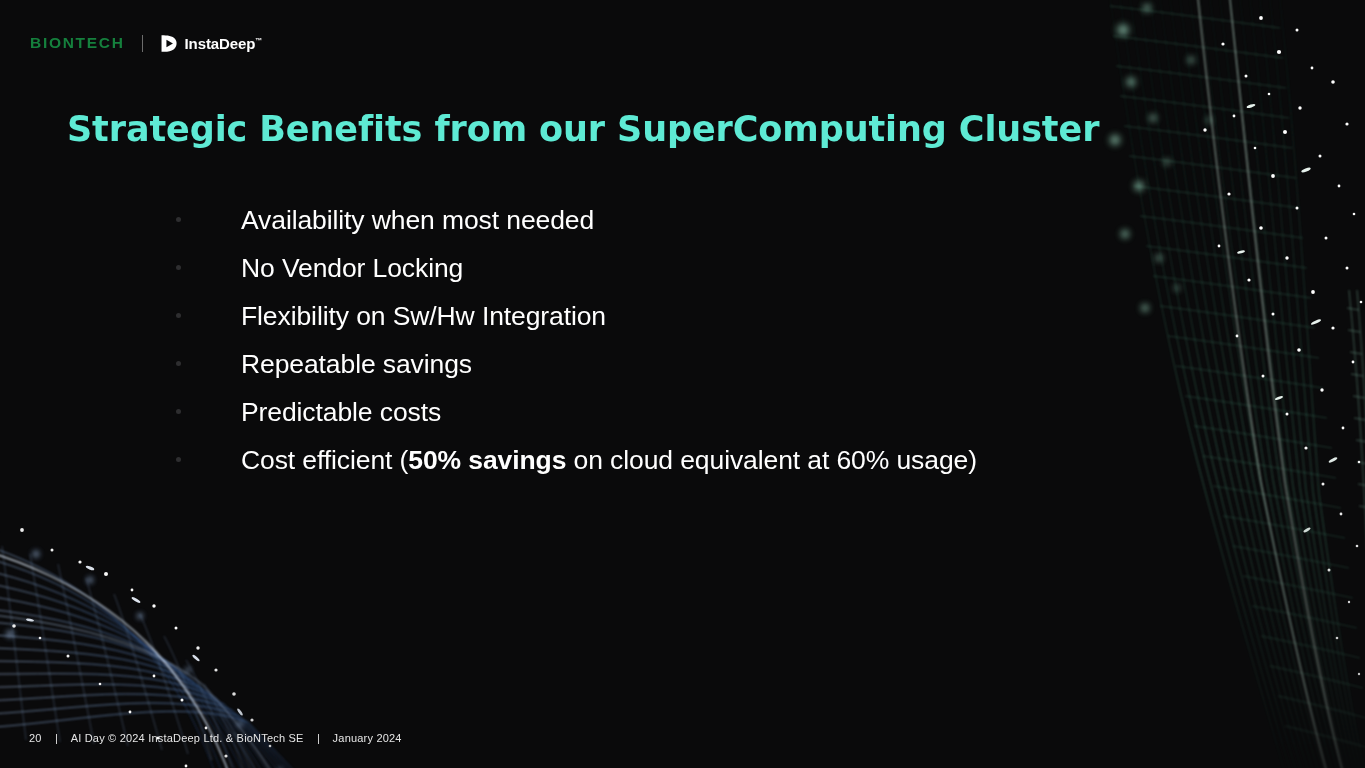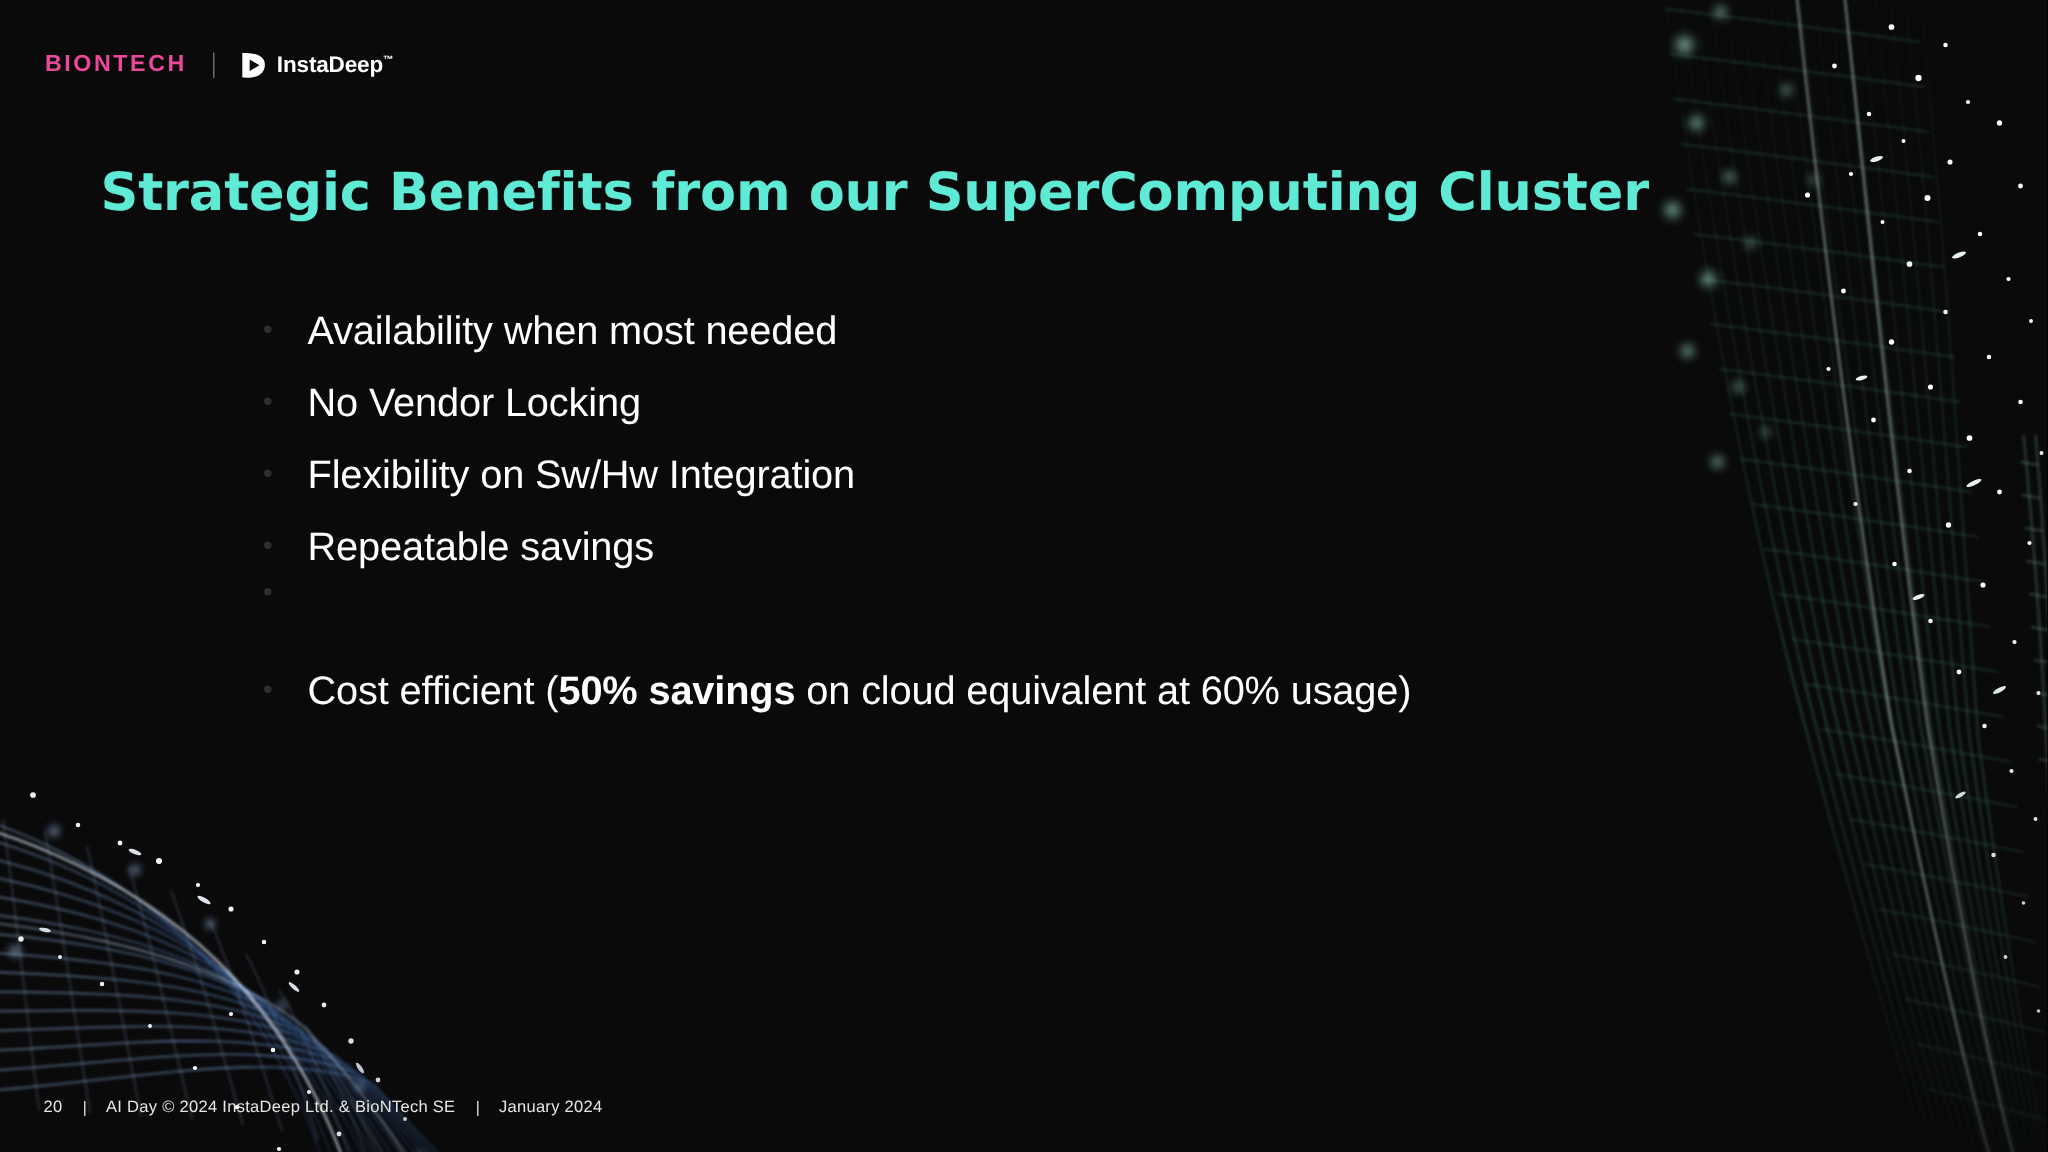--- a/index.html
+++ b/index.html
@@ -44,21 +44,21 @@
     top: 31px;
     display: flex;
     align-items: center;
     height: 24px;
   }
   .logo-biontech {
     font-family: "Liberation Sans", sans-serif;
     font-size: 15.5px;
     font-weight: 700;
     letter-spacing: 1.7px;
-    color: #ec4899;
+    color: #15803d;
     line-height: 1;
     position: relative;
     padding-bottom: 1px;
   }
   .logo-sep {
     width: 1px;
     height: 17px;
     background: #6c6c6c;
     margin: 0 16px 0 17px;
   }
@@ -115,21 +115,21 @@
   .bullet-dot {
     width: 5px;
     height: 5px;
     border-radius: 50%;
     background: #2e2e30;
     flex: 0 0 auto;
     position: relative;
     top: -7px;
   }
   .bullet-text {
-    margin-left: 24px;
+    margin-left: 60px;
     font-family: "Liberation Sans", sans-serif;
     font-size: 26.5px;
     font-weight: 400;
     color: #ffffff;
     letter-spacing: -0.1px;
     white-space: nowrap;
     line-height: 1;
   }
   .bullet-text b {
     font-weight: 700;
@@ -511,20 +511,21 @@
       <span class="bullet-text">Flexibility on Sw/Hw Integration</span>
     </div>
 
     <div class="bullet-row">
       <span class="bullet-dot"></span>
       <span class="bullet-text">Repeatable savings</span>
     </div>
 
     <div class="bullet-row">
       <span class="bullet-dot"></span>
+      <span class="bullet-text">Predictable costs</span>
     </div>
 
     <div class="bullet-row">
       <span class="bullet-dot"></span>
       <span class="bullet-text"><span>Cost efficient (</span><b>50% savings</b><span> on cloud equivalent at 60% usage)</span></span>
     </div>
 
   </div>
 
   <div class="footer">

